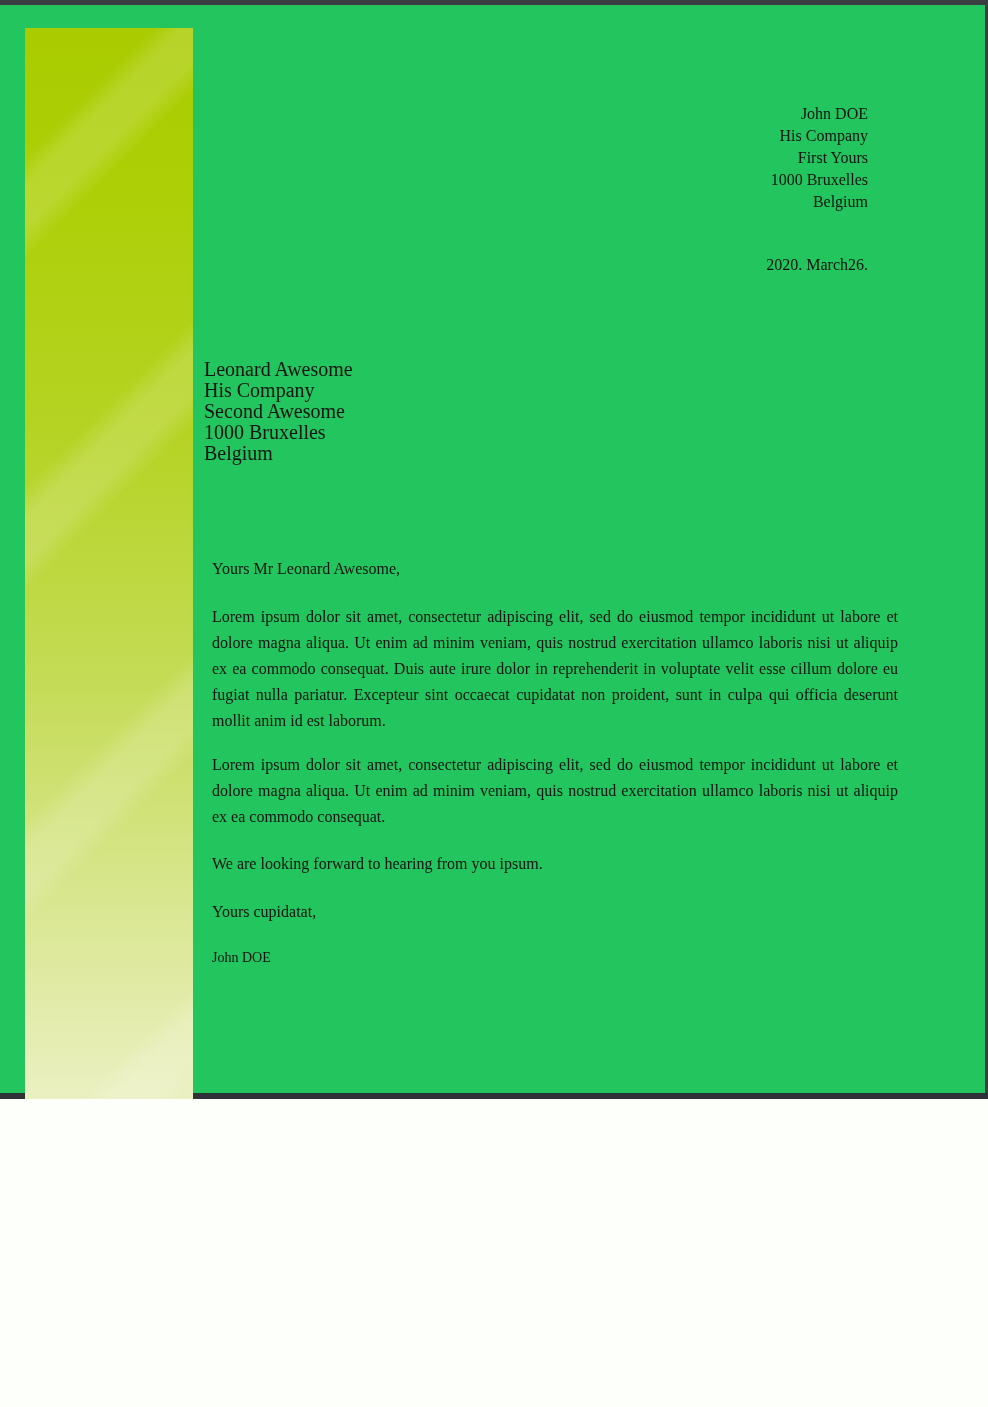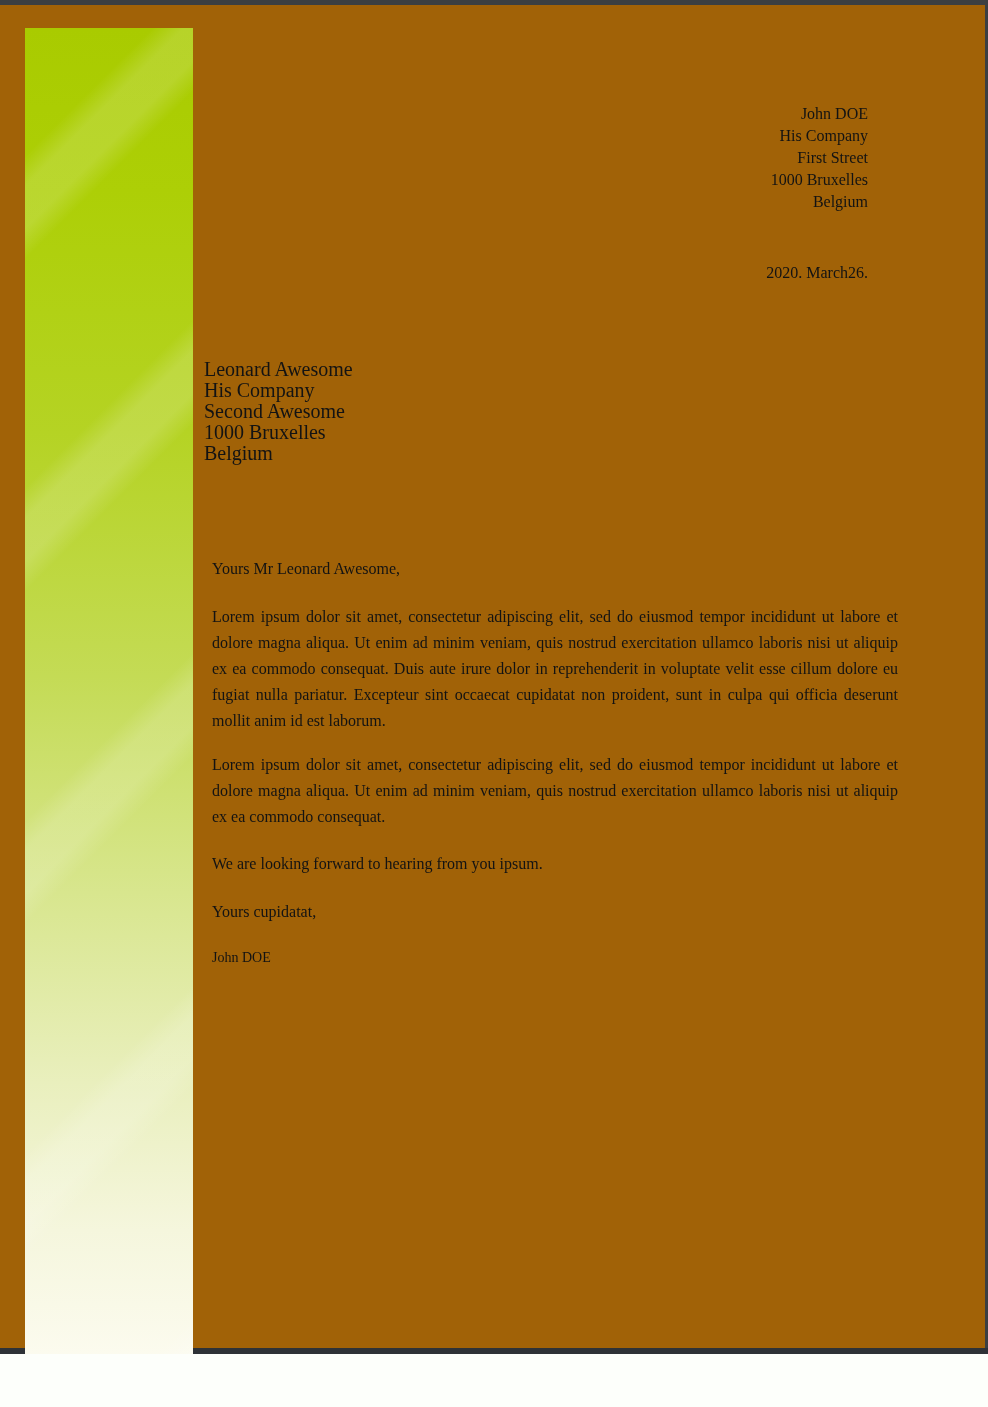--- a/index.html
+++ b/index.html
@@ -5,22 +5,22 @@
   * { margin:0; padding:0; box-sizing:border-box; }
   html, body { width:988px; }
   body {
     font-family: "Liberation Serif", "DejaVu Serif", serif;
     background:#fdfffb;
     color:#131313;
   }
   .page {
     position:relative;
     width:988px;
-    height:1354px;
-    background:#a16207;
+    height:1099px;
+    background:#22c55e;
     overflow:hidden;
   }
   
   .frame-top   { position:absolute; top:0; left:0; width:988px; height:5px; background:#3b3f42; }
   .frame-right { position:absolute; top:0; right:0; width:3px; height:1407px; background:#3b3f42; }
   .frame-bottom{ position:absolute; bottom:0; left:0; width:988px; height:6px; background:#2e3237; }
 
   
   .sidebar {
     position:absolute;
@@ -51,21 +51,21 @@
     right:120px;
     text-align:right;
     font-size:16px;
     line-height:22px;
     white-space:nowrap;
   }
   .sender span { display:block; }
 
   .date {
     position:absolute;
-    top:262px;
+    top:254px;
     right:120px;
     font-size:16px;
     line-height:21px;
     white-space:nowrap;
     text-align:center;
   }
 
   .recipient {
     position:absolute;
     top:359px;
@@ -96,21 +96,21 @@
 <div class="page">
   <div class="frame-top"></div>
   <div class="frame-right"></div>
   <div class="frame-bottom"></div>
 
   <div class="sidebar"></div>
 
   <div class="sender">
     <span>John DOE</span>
     <span>His Company</span>
-    <span>First Street</span>
+    <span>First Yours</span>
     <span>1000 Bruxelles</span>
     <span>Belgium</span>
   </div>
 
   <div class="date">2020. March26.</div>
 
   <div class="recipient">
     <span>Leonard Awesome</span>
     <span>His Company</span>
     <span>Second Awesome</span>

